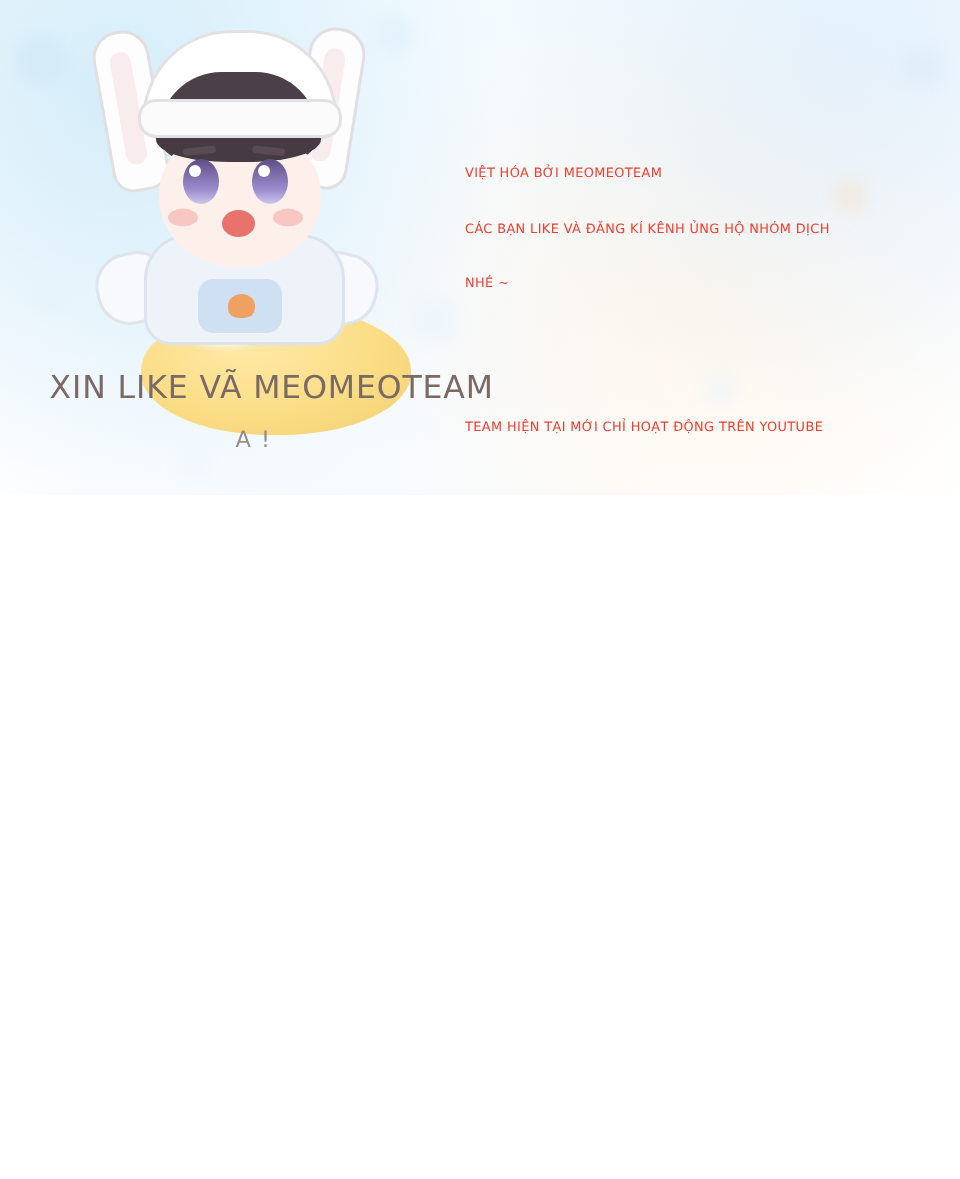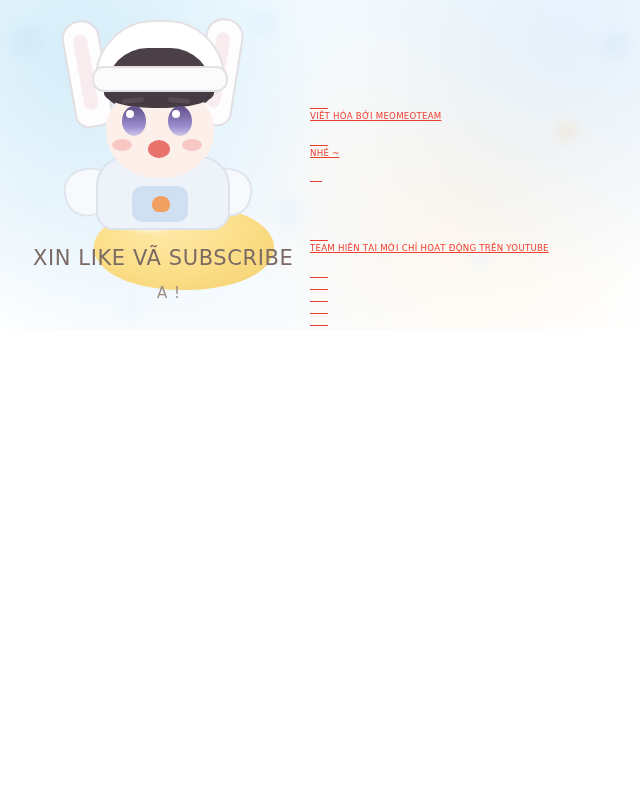--- a/index.html
+++ b/index.html
@@ -257,21 +257,21 @@
     top: 62px;
     width: 300px;
     color: #ef3d2e;
     font-family: "DejaVu Sans", sans-serif;
     font-size: 8.6px;
     line-height: 12.1px;
     letter-spacing: .25px;
     text-transform: uppercase;
     white-space: pre-wrap;
   }
-  .credit-block { margin: 0 0 11px 0; text-decoration: underline; }
+  .credit-block { margin: 0 0 11px 0; }
   .credit-block:last-child { margin-bottom: 0; }
   .credit-line { display: block; }
 
   #page-rest {
     position: absolute;
     left: 0;
     top: 330px;
     width: 640px;
     height: 456px;
     background: #ffffff;
@@ -318,26 +318,27 @@
     <div class="brow" id="brow-right"></div>
     <div class="eye" id="eye-left"></div>
     <div class="eye" id="eye-right"></div>
     <div class="eye-shine" id="shine-left"></div>
     <div class="eye-shine" id="shine-right"></div>
     <div class="cheek" id="cheek-left"></div>
     <div class="cheek" id="cheek-right"></div>
     <div id="mouth"></div>
   </div>
 
-  <div id="subscribe-text">XIN LIKE VÃ SUBSCRIBE</div>
+  <div id="subscribe-text">XIN LIKE VÃ MEOMEOTEAM</div>
   <div id="subscribe-text2">A !</div>
 
   <div id="credits">
     <div class="credit-block">
       <span class="credit-line">VIỆT HÓA BỞI MEOMEOTEAM</span>
+      <span class="credit-line">CÁC BẠN LIKE VÀ ĐĂNG KÍ KÊNH ỦNG HỘ NHÓM DỊCH</span>
       <span class="credit-line">NHÉ ~</span>
     </div>
     <div class="credit-block">
       <span class="credit-line">TEAM HIỆN TẠI MỚI CHỈ HOẠT ĐỘNG TRÊN YOUTUBE</span>
       
       
       
       
       
     </div>

